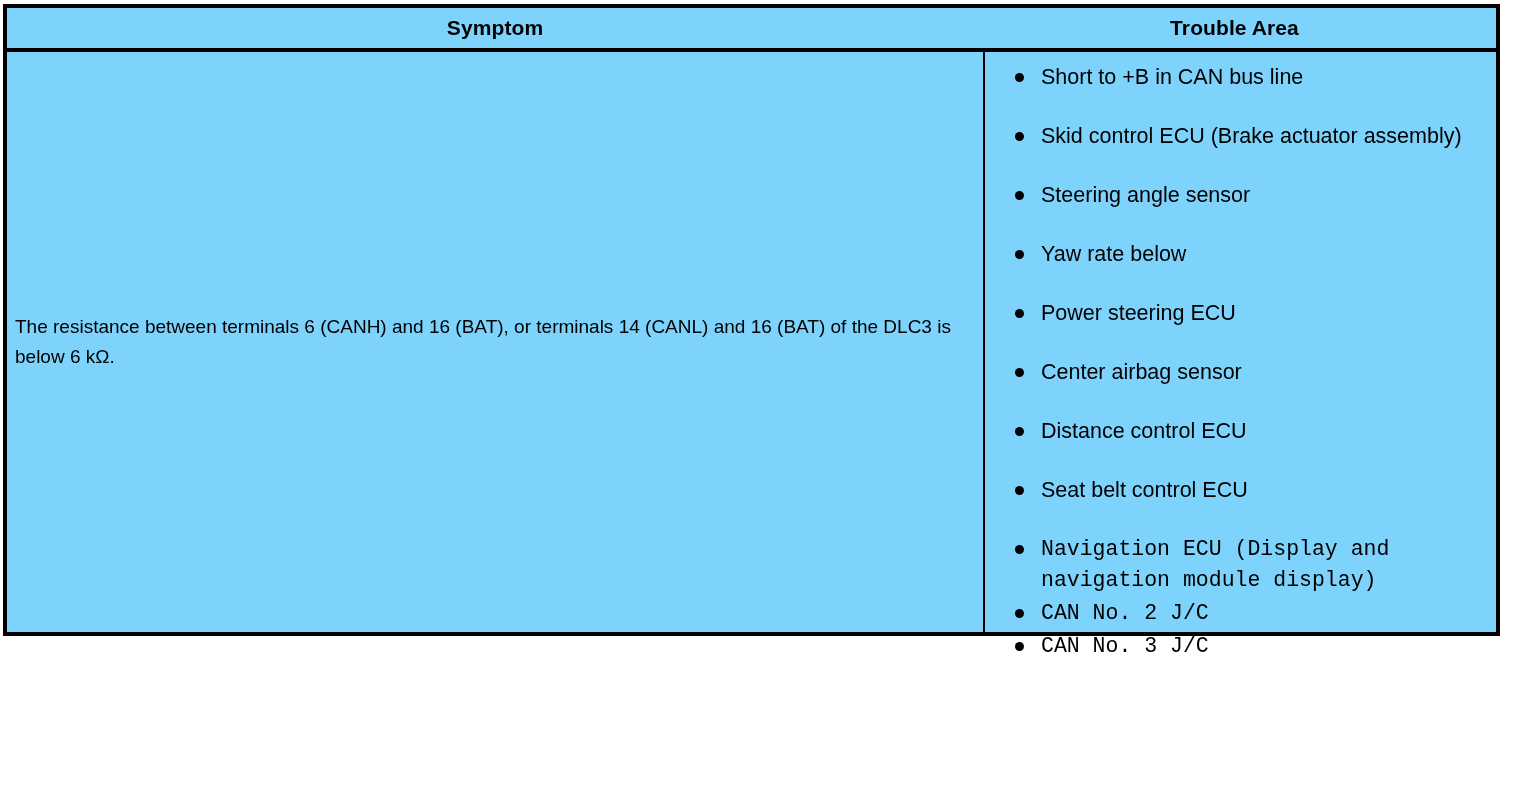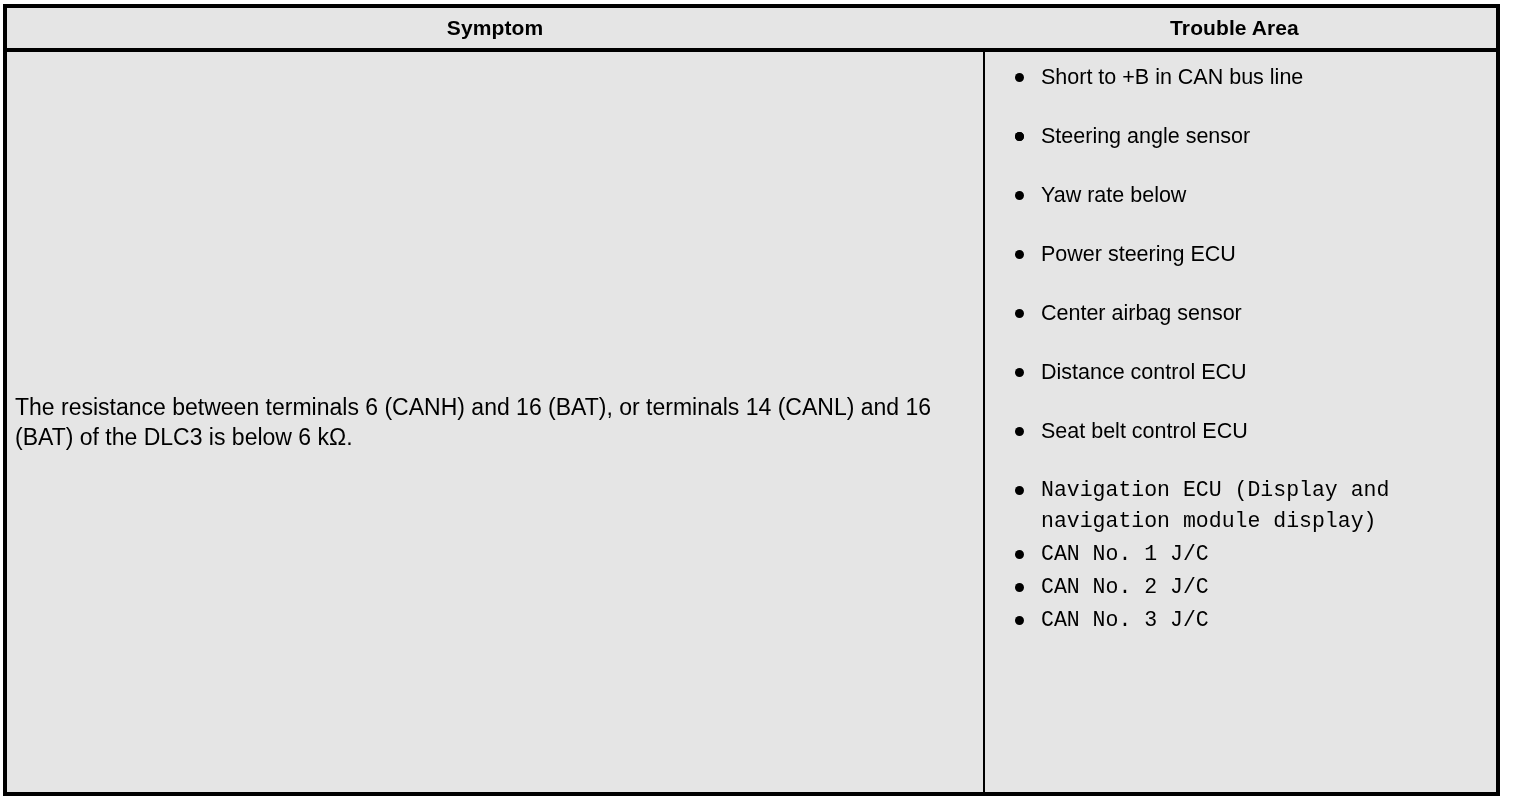--- a/index.html
+++ b/index.html
@@ -21,24 +21,24 @@
     height: 806px;
     background: #ffffff;
   }
 
   
   .table {
     position: absolute;
     left: 3px;
     top: 4px;
     width: 1497px;
-    height: 792px;
+    height: 632px;
     box-sizing: border-box;
     border: 4px solid #000000;
-    background: #e5e5e5;
+    background: #7dd3fc;
   }
 
   
   .header-row {
     position: absolute;
     left: 0;
     top: 0;
     right: 0;
     height: 40px;
     border-bottom: 4px solid #000000;
@@ -81,21 +81,21 @@
     position: absolute;
     left: 0;
     top: 0;
     width: 976px;
     height: 100%;
     display: flex;
     align-items: center;
   }
   .symptom-text {
     padding: 0 5px 0 8px;
-    font-size: 23px;
+    font-size: 19px;
     line-height: 30px;
     text-align: left;
   }
 
   .cell-trouble {
     position: absolute;
     left: 978px;
     right: 16px;
     top: 0;
     height: 100%;
@@ -156,20 +156,21 @@
         <ul class="bullet-list">
 
           <li class="bullet-item">
             <span class="bullet-dot"></span>
             <span>Short to +B in CAN bus line</span>
           </li>
 
 
           <li class="bullet-item">
             <span class="bullet-dot"></span>
+            <span>Skid control ECU (Brake actuator assembly)</span>
           </li>
 
           <li class="bullet-item">
             <span class="bullet-dot"></span>
             <span>Steering angle sensor</span>
           </li>
 
           <li class="bullet-item">
             <span class="bullet-dot"></span>
             <span>Yaw rate below</span>
@@ -194,24 +195,20 @@
           <li class="bullet-item">
             <span class="bullet-dot"></span>
             <span>Seat belt control ECU</span>
           </li>
 
           <li class="bullet-item tight">
             <span class="bullet-dot"></span>
             <span>Navigation ECU (Display and navigation module display)</span>
           </li>
 
-          <li class="bullet-item tight">
-            <span class="bullet-dot"></span>
-            <span>CAN No. 1 J/C</span>
-          </li>
 
           <li class="bullet-item tight">
             <span class="bullet-dot"></span>
             <span>CAN No. 2 J/C</span>
           </li>
 
           <li class="bullet-item tight">
             <span class="bullet-dot"></span>
             <span>CAN No. 3 J/C</span>
           </li>

